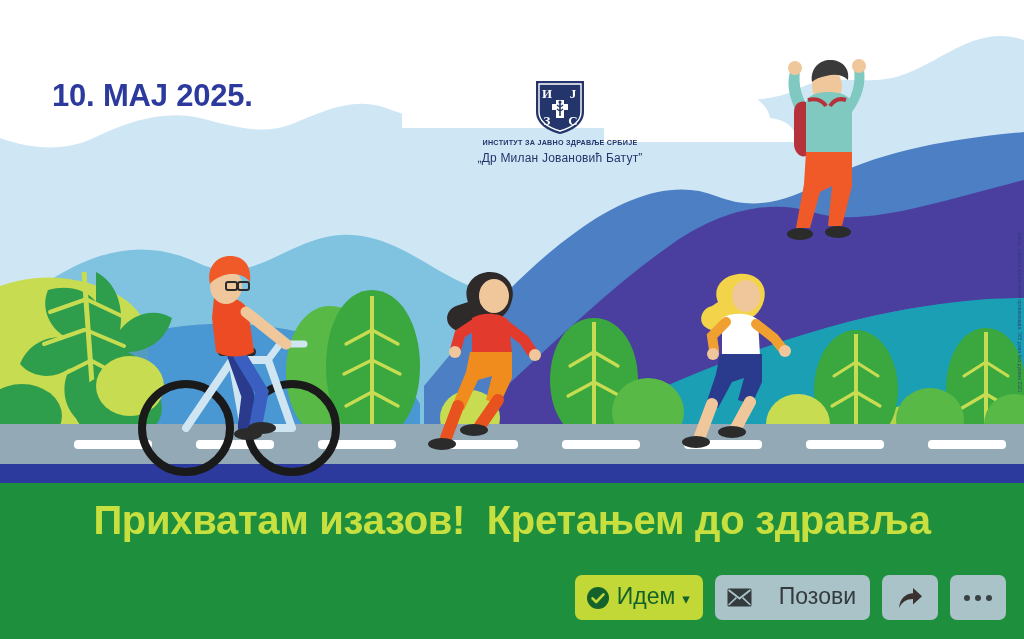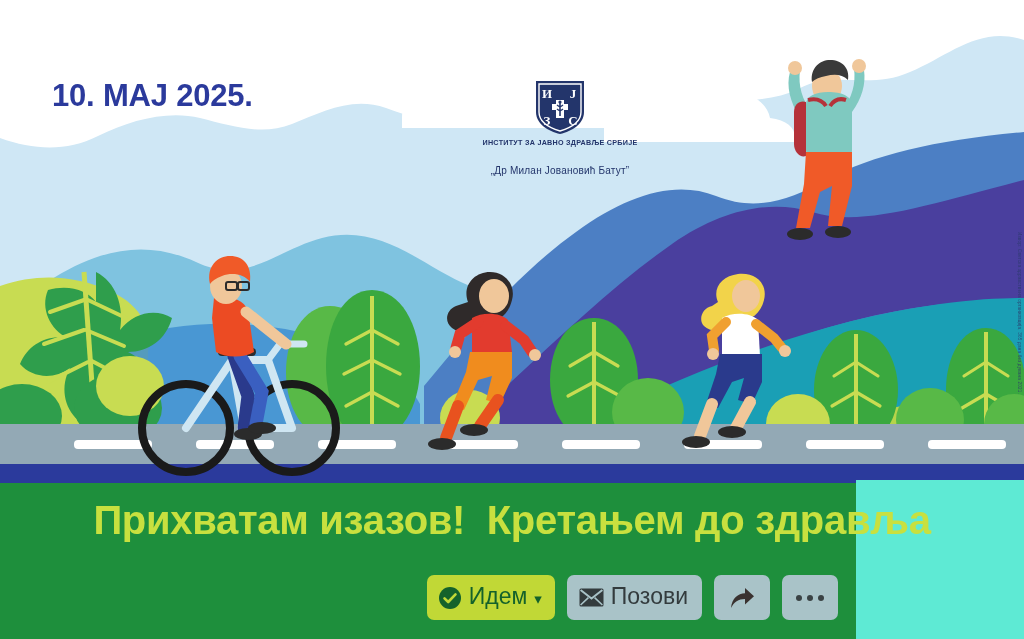--- a/index.html
+++ b/index.html
@@ -5,21 +5,21 @@
 <style>
   html,body{margin:0;padding:0;background:#ffffff;}
   body{
     font-family:"Liberation Sans","DejaVu Sans",sans-serif;
     -webkit-font-smoothing:antialiased;
   }
   #poster{
     position:relative;
     width:1024px;height:639px;
     overflow:hidden;
-    background:#5eead4;
+    background:#fca5a5;
   }
 
   
   .scene{position:absolute;left:0;top:0;width:1024px;height:480px;overflow:hidden;background:#cfe7f5;}
   .scene svg{display:block;width:1024px;height:480px;}
 
   
   .headline{
     position:absolute;left:52px;top:44px;
     width:430px;
@@ -39,22 +39,22 @@
   .logo-block{
     position:absolute;left:470px;top:78px;width:180px;
     text-align:center;z-index:40;
   }
   .logo-shield{display:block;margin:0 auto;}
   .logo-l1{
     font-size:7.2px;color:#23356b;letter-spacing:.25px;
     margin-top:2px;font-weight:bold;white-space:nowrap;
   }
   .logo-l2{
-    font-size:10px;color:#23356b;letter-spacing:.2px;
-    margin-top:18px;white-space:nowrap;
+    font-size:12px;color:#23356b;letter-spacing:.2px;
+    margin-top:4px;white-space:nowrap;
   }
 
   
   .cal-badge{
     position:absolute;left:44px;top:383px;width:86px;height:72px;
     border-radius:9px;background:#ffffff;overflow:hidden;
     box-shadow:0 1px 3px rgba(0,0,0,.18);z-index:45;
   }
   .cal-top{height:21px;background:#b5232c;}
   .cal-num{
@@ -65,21 +65,21 @@
   
   .credit{
     position:absolute;right:2px;top:232px;
     writing-mode:vertical-rl;
     font-size:4.6px;color:#2b3a6b;opacity:.85;
     letter-spacing:.2px;z-index:45;white-space:nowrap;
   }
 
   
   .banner{
-    position:absolute;left:0;top:480px;width:856px;height:159px;
+    position:absolute;left:0;top:480px;width:1024px;height:159px;
     background:#1e8f3c;z-index:50;
   }
   .banner-rule{position:absolute;left:0;top:0;width:100%;height:3px;background:#2b3a9c;}
   .slogan{
     position:absolute;left:0;top:18px;width:1024px;
     text-align:center;
     color:#c8e03f;
     font-size:40px;font-weight:bold;
     letter-spacing:-0.3px;
     white-space:pre;
@@ -93,21 +93,21 @@
   .btn{
     display:flex;align-items:center;gap:7px;
     height:45px;border-radius:7px;border:0;
     padding:0 15px;cursor:pointer;
     font-family:inherit;font-size:23px;
     line-height:1;white-space:nowrap;
   }
   .btn-going{background:#c1d836;color:#14622b;font-weight:normal;padding:0 13px 0 11px;}
   .btn-going .lbl{position:relative;top:-1px;}
   .btn-call{background:#a9c3c8;color:#333b3d;padding:0 14px 0 12px;}
-  .btn-call .lbl{position:relative;top:-1px;}
+  .btn-call .lbl{position:relative;top:-1px;margin-left:20px;}
   .btn-icon{
     background:#a9c3c8;width:56px;padding:0;
     justify-content:center;
   }
   .chev{font-size:15px;position:relative;top:1px;}
   .dots{display:flex;gap:5px;align-items:center;}
   .dots i{width:6px;height:6px;border-radius:50%;background:#3a4244;display:block;}
 </style>
 </head>
 <body>

